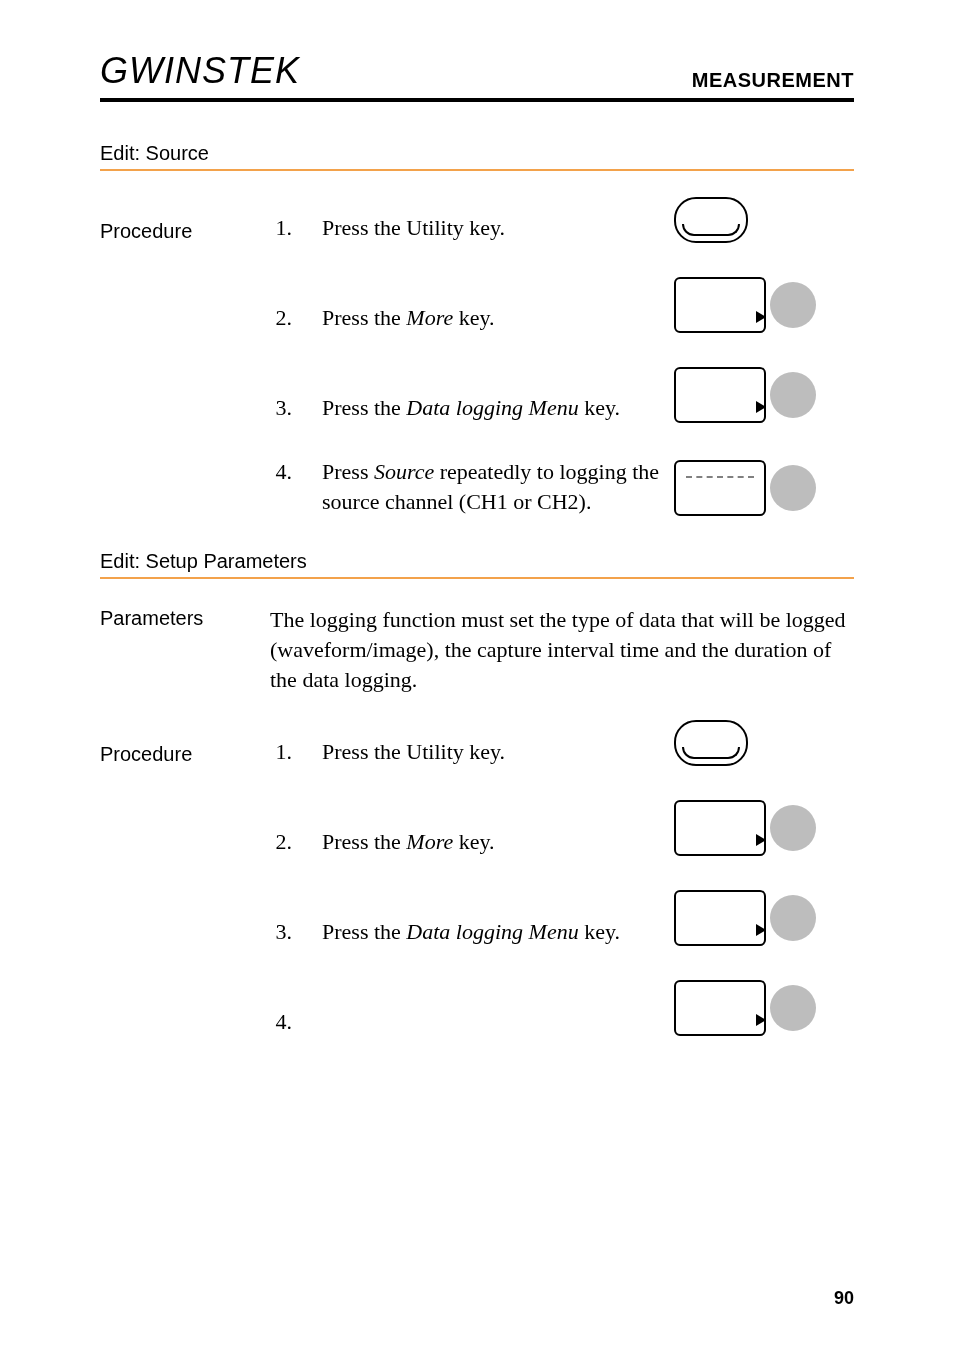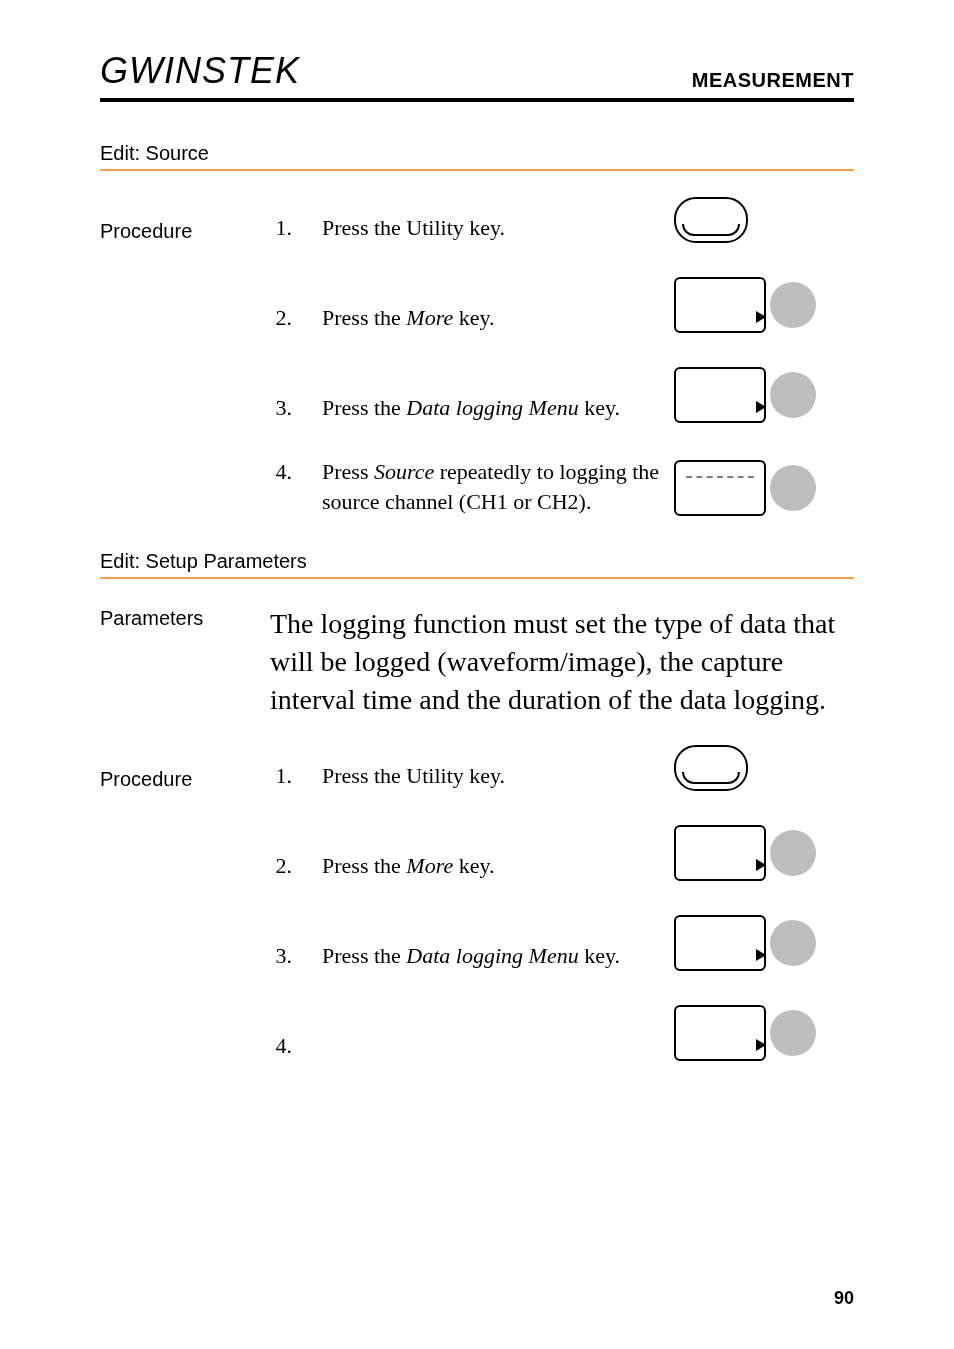--- a/index.html
+++ b/index.html
@@ -124,21 +124,21 @@
     border-top:6px solid transparent;
     border-bottom:6px solid transparent;
     border-left:10px solid #000;
   }
   .round-btn {
     width: 46px; height:46px;
     border-radius: 50%;
     background:#bdbdbd;
   }
   .bg-block {
-    font-size: 28px;
+    font-size: 22px;
     line-height: 1.35;
     flex: 1 1 auto;
   }
   .page-num {
     position: absolute;
     bottom: 40px;
     right: 100px;
     font-family: Arial, sans-serif;
     font-weight: 700;
     font-size: 18px;

